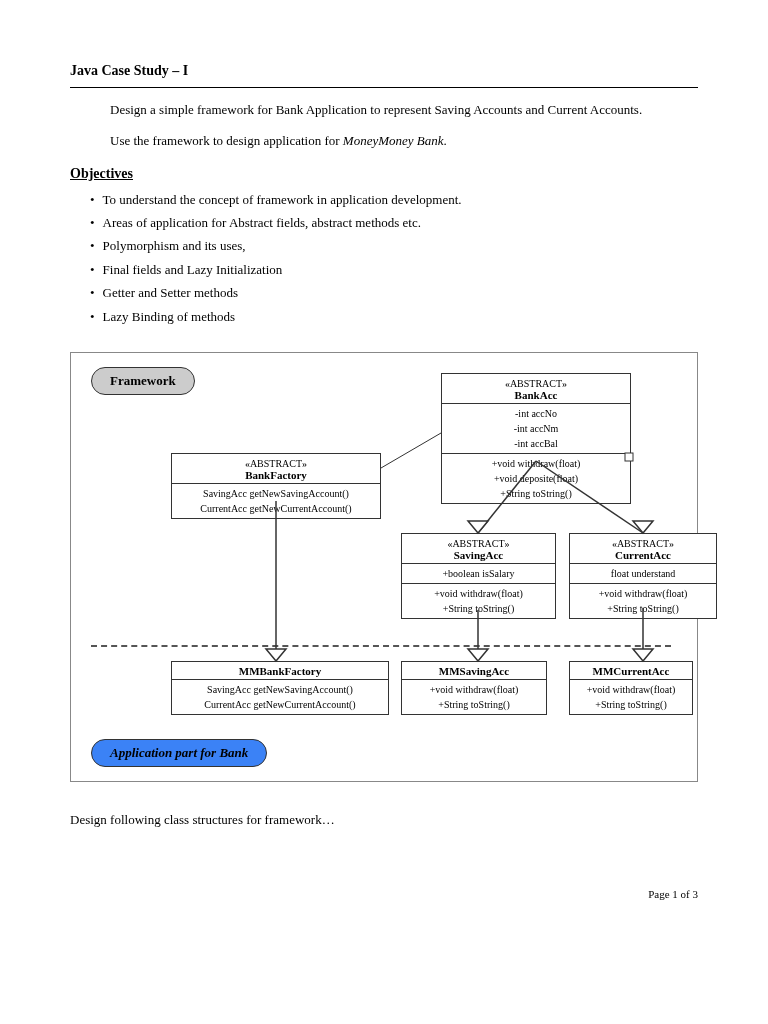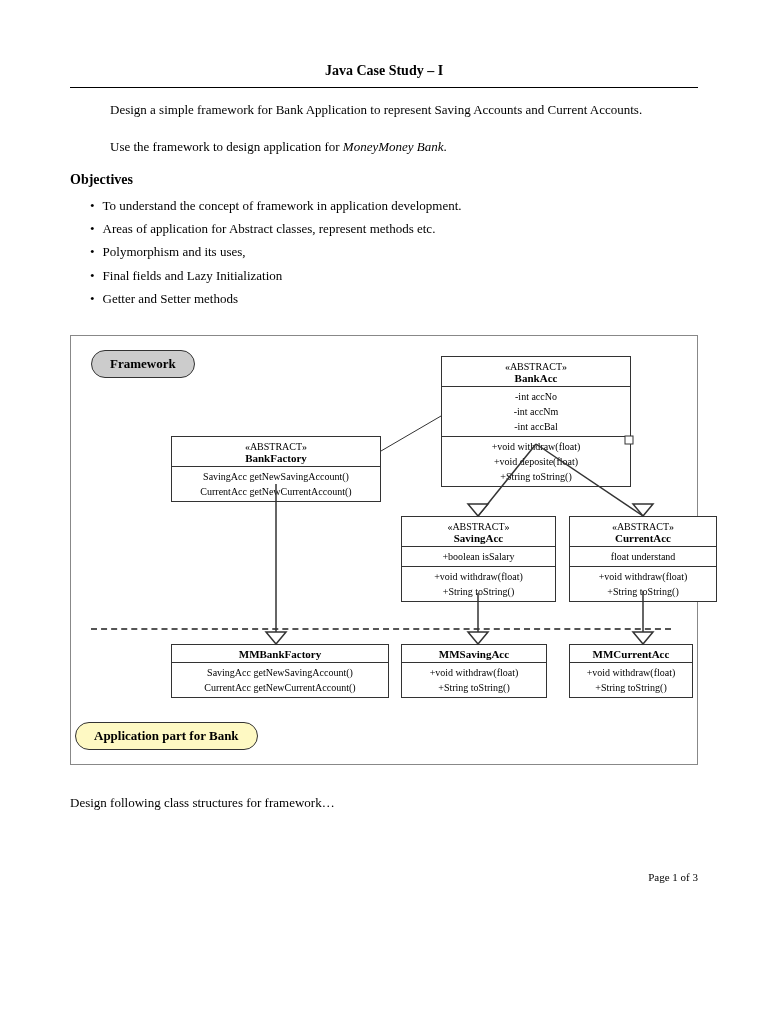--- a/index.html
+++ b/index.html
@@ -7,53 +7,54 @@
       background: #fff;
       font-family: 'Times New Roman', Times, serif;
       font-size: 13px;
       color: #000;
       width: 768px;
       min-height: 1024px;
       padding: 60px 70px;
     }
 
     .page-title {
-      text-align: center;
+      text-align: left;
       margin-bottom: 4px;
       line-height: 1.5;
     }
 
     .title-line {
       font-size: 14px;
       font-weight: bold;
     }
 
     .title-divider {
       border: none;
       border-top: 1.5px solid #000;
       margin: 6px 0 12px 0;
     }
 
     .intro-text {
-      margin-bottom: 16px;
+      margin-bottom: 10px;
       line-height: 1.6;
       text-align: justify;
       text-indent: 40px;
     }
 
     .intro-text2 {
       margin-bottom: 14px;
       line-height: 1.6;
       text-indent: 40px;
     }
 
     .italic { font-style: italic; }
 
     .objectives-heading {
       font-weight: bold;
+      text-decoration: underline;
       margin-bottom: 6px;
       font-size: 14px;
     }
 
     .objectives-list {
       list-style: none;
       padding-left: 20px;
       margin-bottom: 24px;
       line-height: 1.8;
     }
@@ -83,29 +84,30 @@
       font-size: 13px;
       font-weight: bold;
       position: absolute;
       top: 14px;
       left: 20px;
     }
 
     
     .app-label {
       display: inline-block;
-      background: #fef9c3;
+      background: #3b82f6;
       border: 1.5px solid #333;
       border-radius: 16px;
       padding: 5px 18px;
       font-size: 13px;
       font-weight: bold;
       position: absolute;
       bottom: 14px;
-      left: 4px;
+      left: 20px;
+      font-style: italic;
     }
 
     
     .uml-box {
       border: 1.5px solid #333;
       background: #fff;
       position: absolute;
       text-align: center;
       font-size: 10.5px;
     }
@@ -172,24 +174,25 @@
 <p class="intro-text">
   <span>Design a simple framework for Bank Application to represent Saving Accounts and Current Accounts.</span>
 </p>
 <p class="intro-text2">
   <span>Use the framework to design application for </span><span class="italic">MoneyMoney Bank</span><span>.</span>
 </p>
 
 <div class="objectives-heading">Objectives</div>
 <ul class="objectives-list">
   <li>To understand the concept of framework in application development.</li>
-  <li>Areas of application for Abstract classes, represent methods etc.</li>
+  <li>Areas of application for Abstract fields, abstract methods etc.</li>
   <li>Polymorphism and its uses,</li>
   <li>Final fields and Lazy Initialization</li>
   <li>Getter and Setter methods</li>
+  <li>Lazy Binding of methods</li>
 </ul>
 
 <div class="uml-container" style="height: 430px;">
 
   <div class="framework-label">Framework</div>
 
   <div class="app-label">Application part for Bank</div>
 
   <div class="uml-box" style="left: 370px; top: 20px; width: 190px;">
     <div class="box-title">

